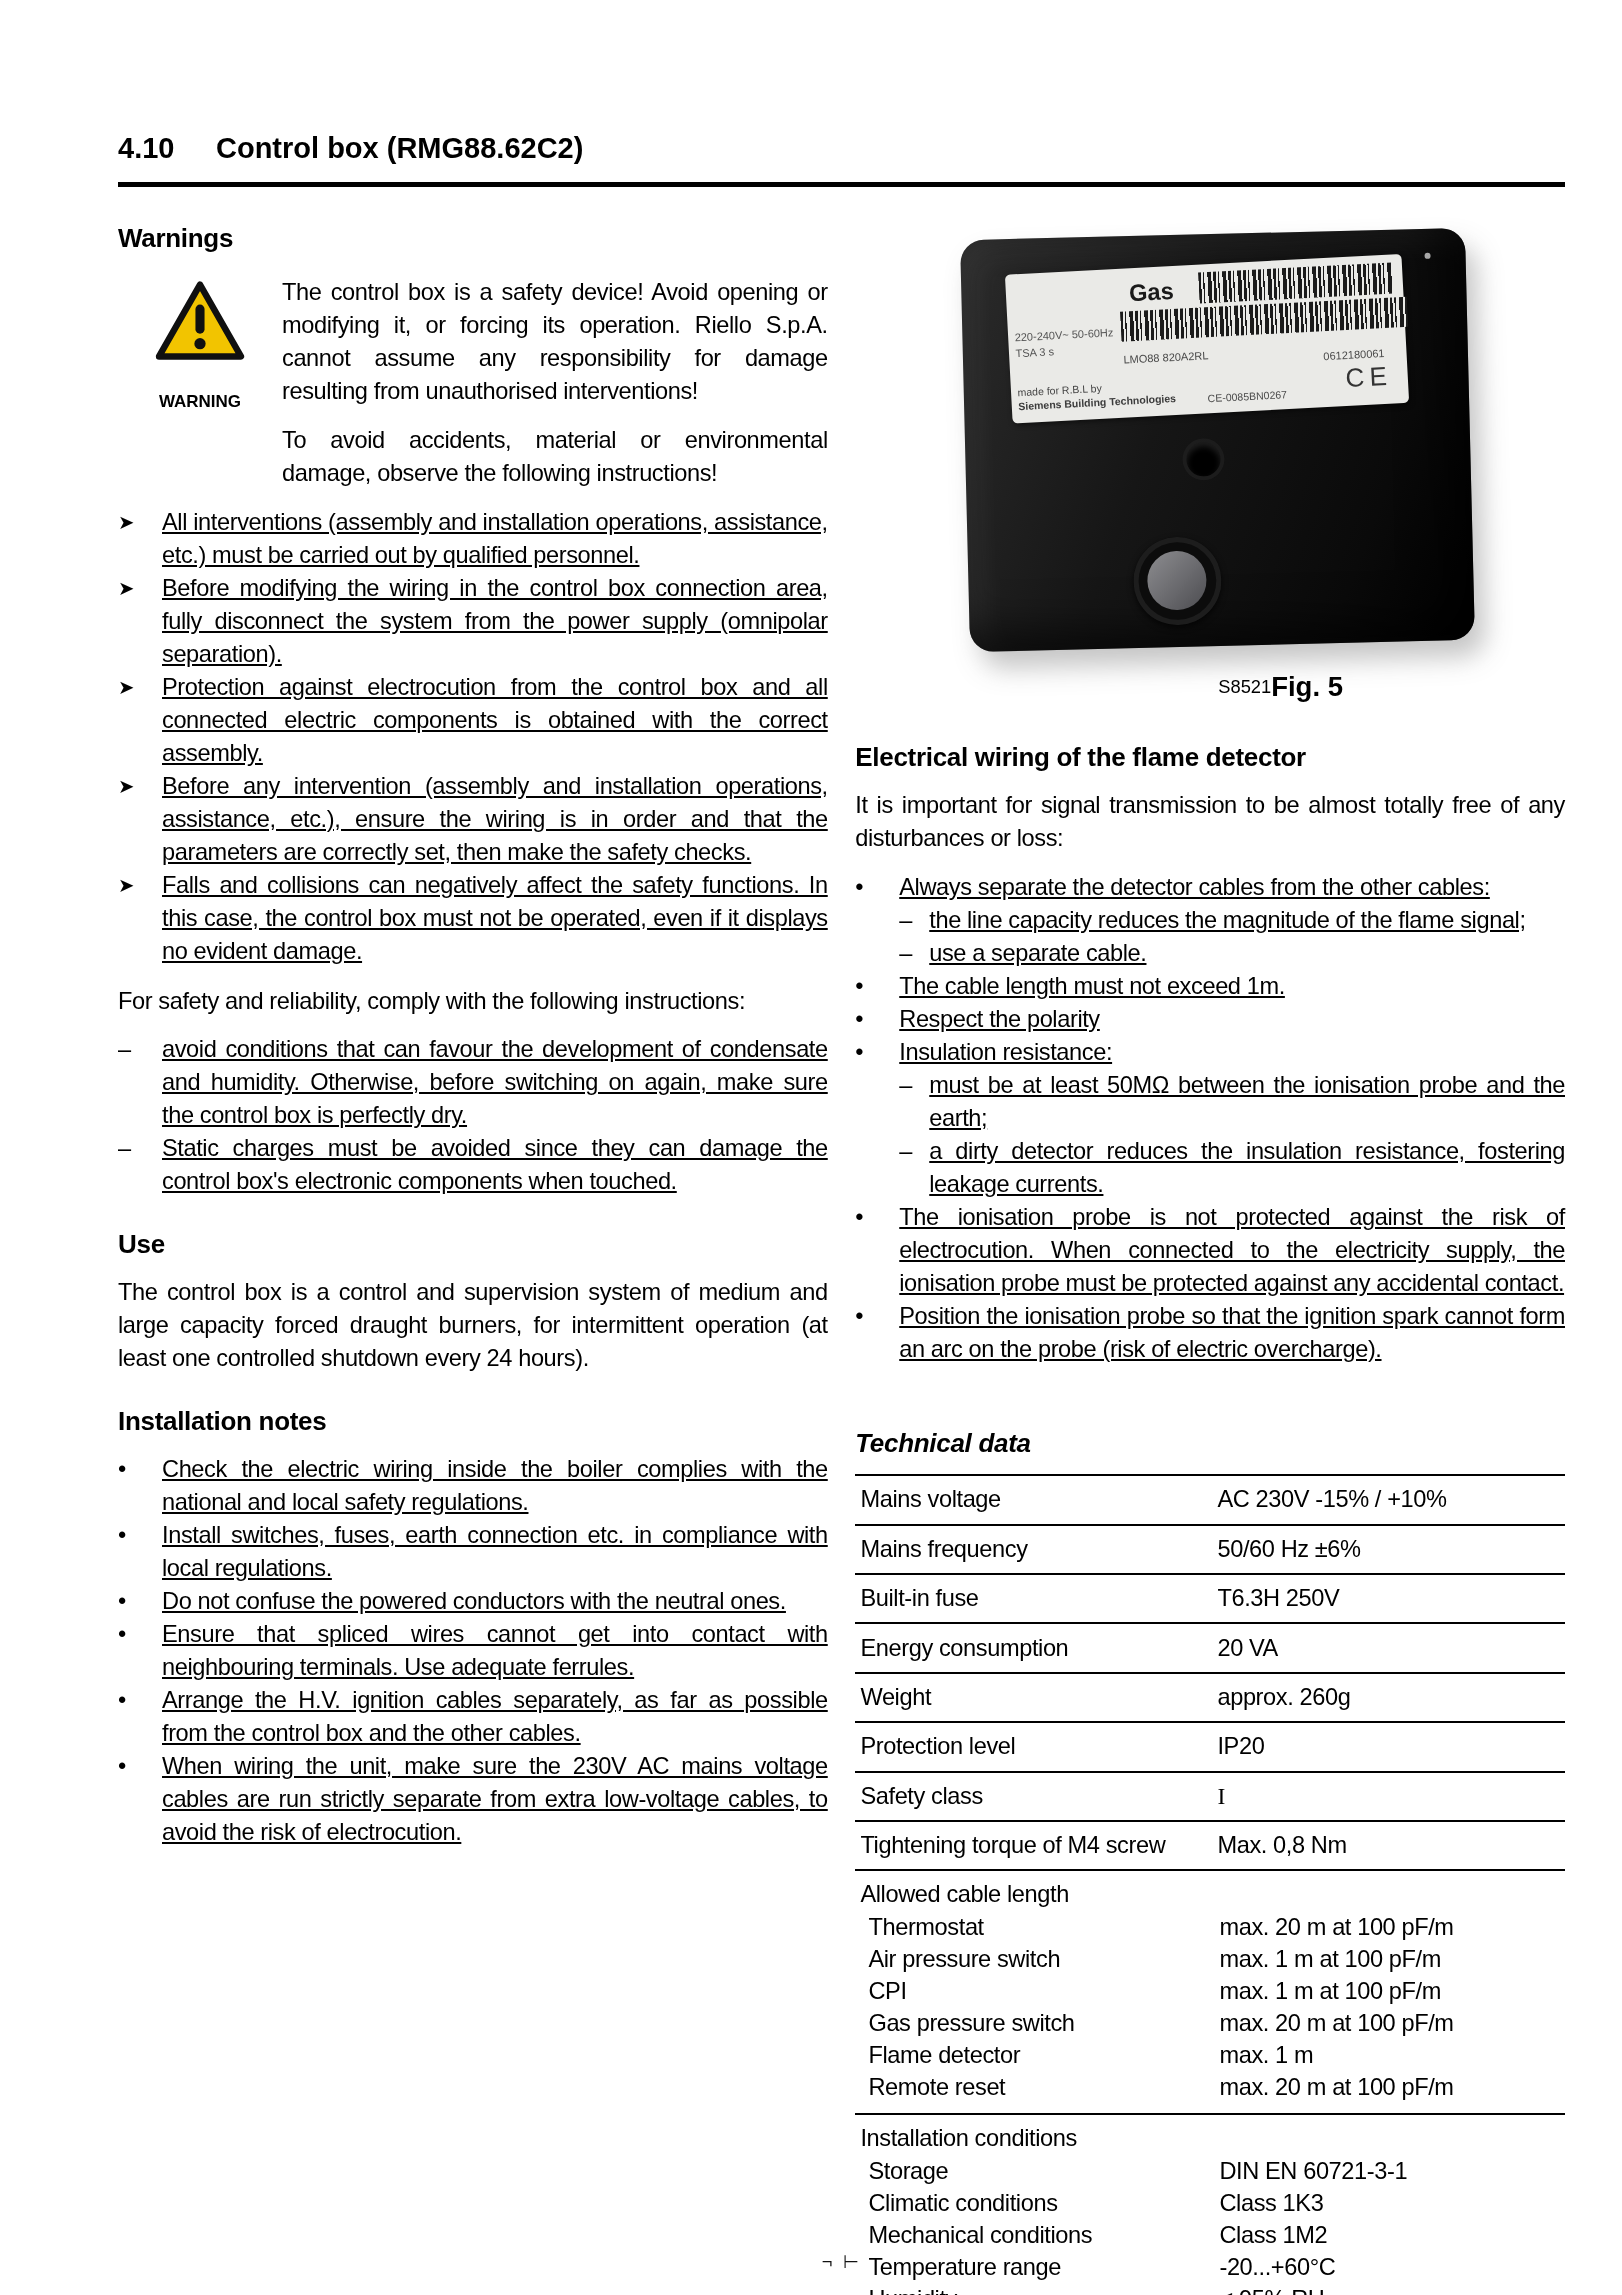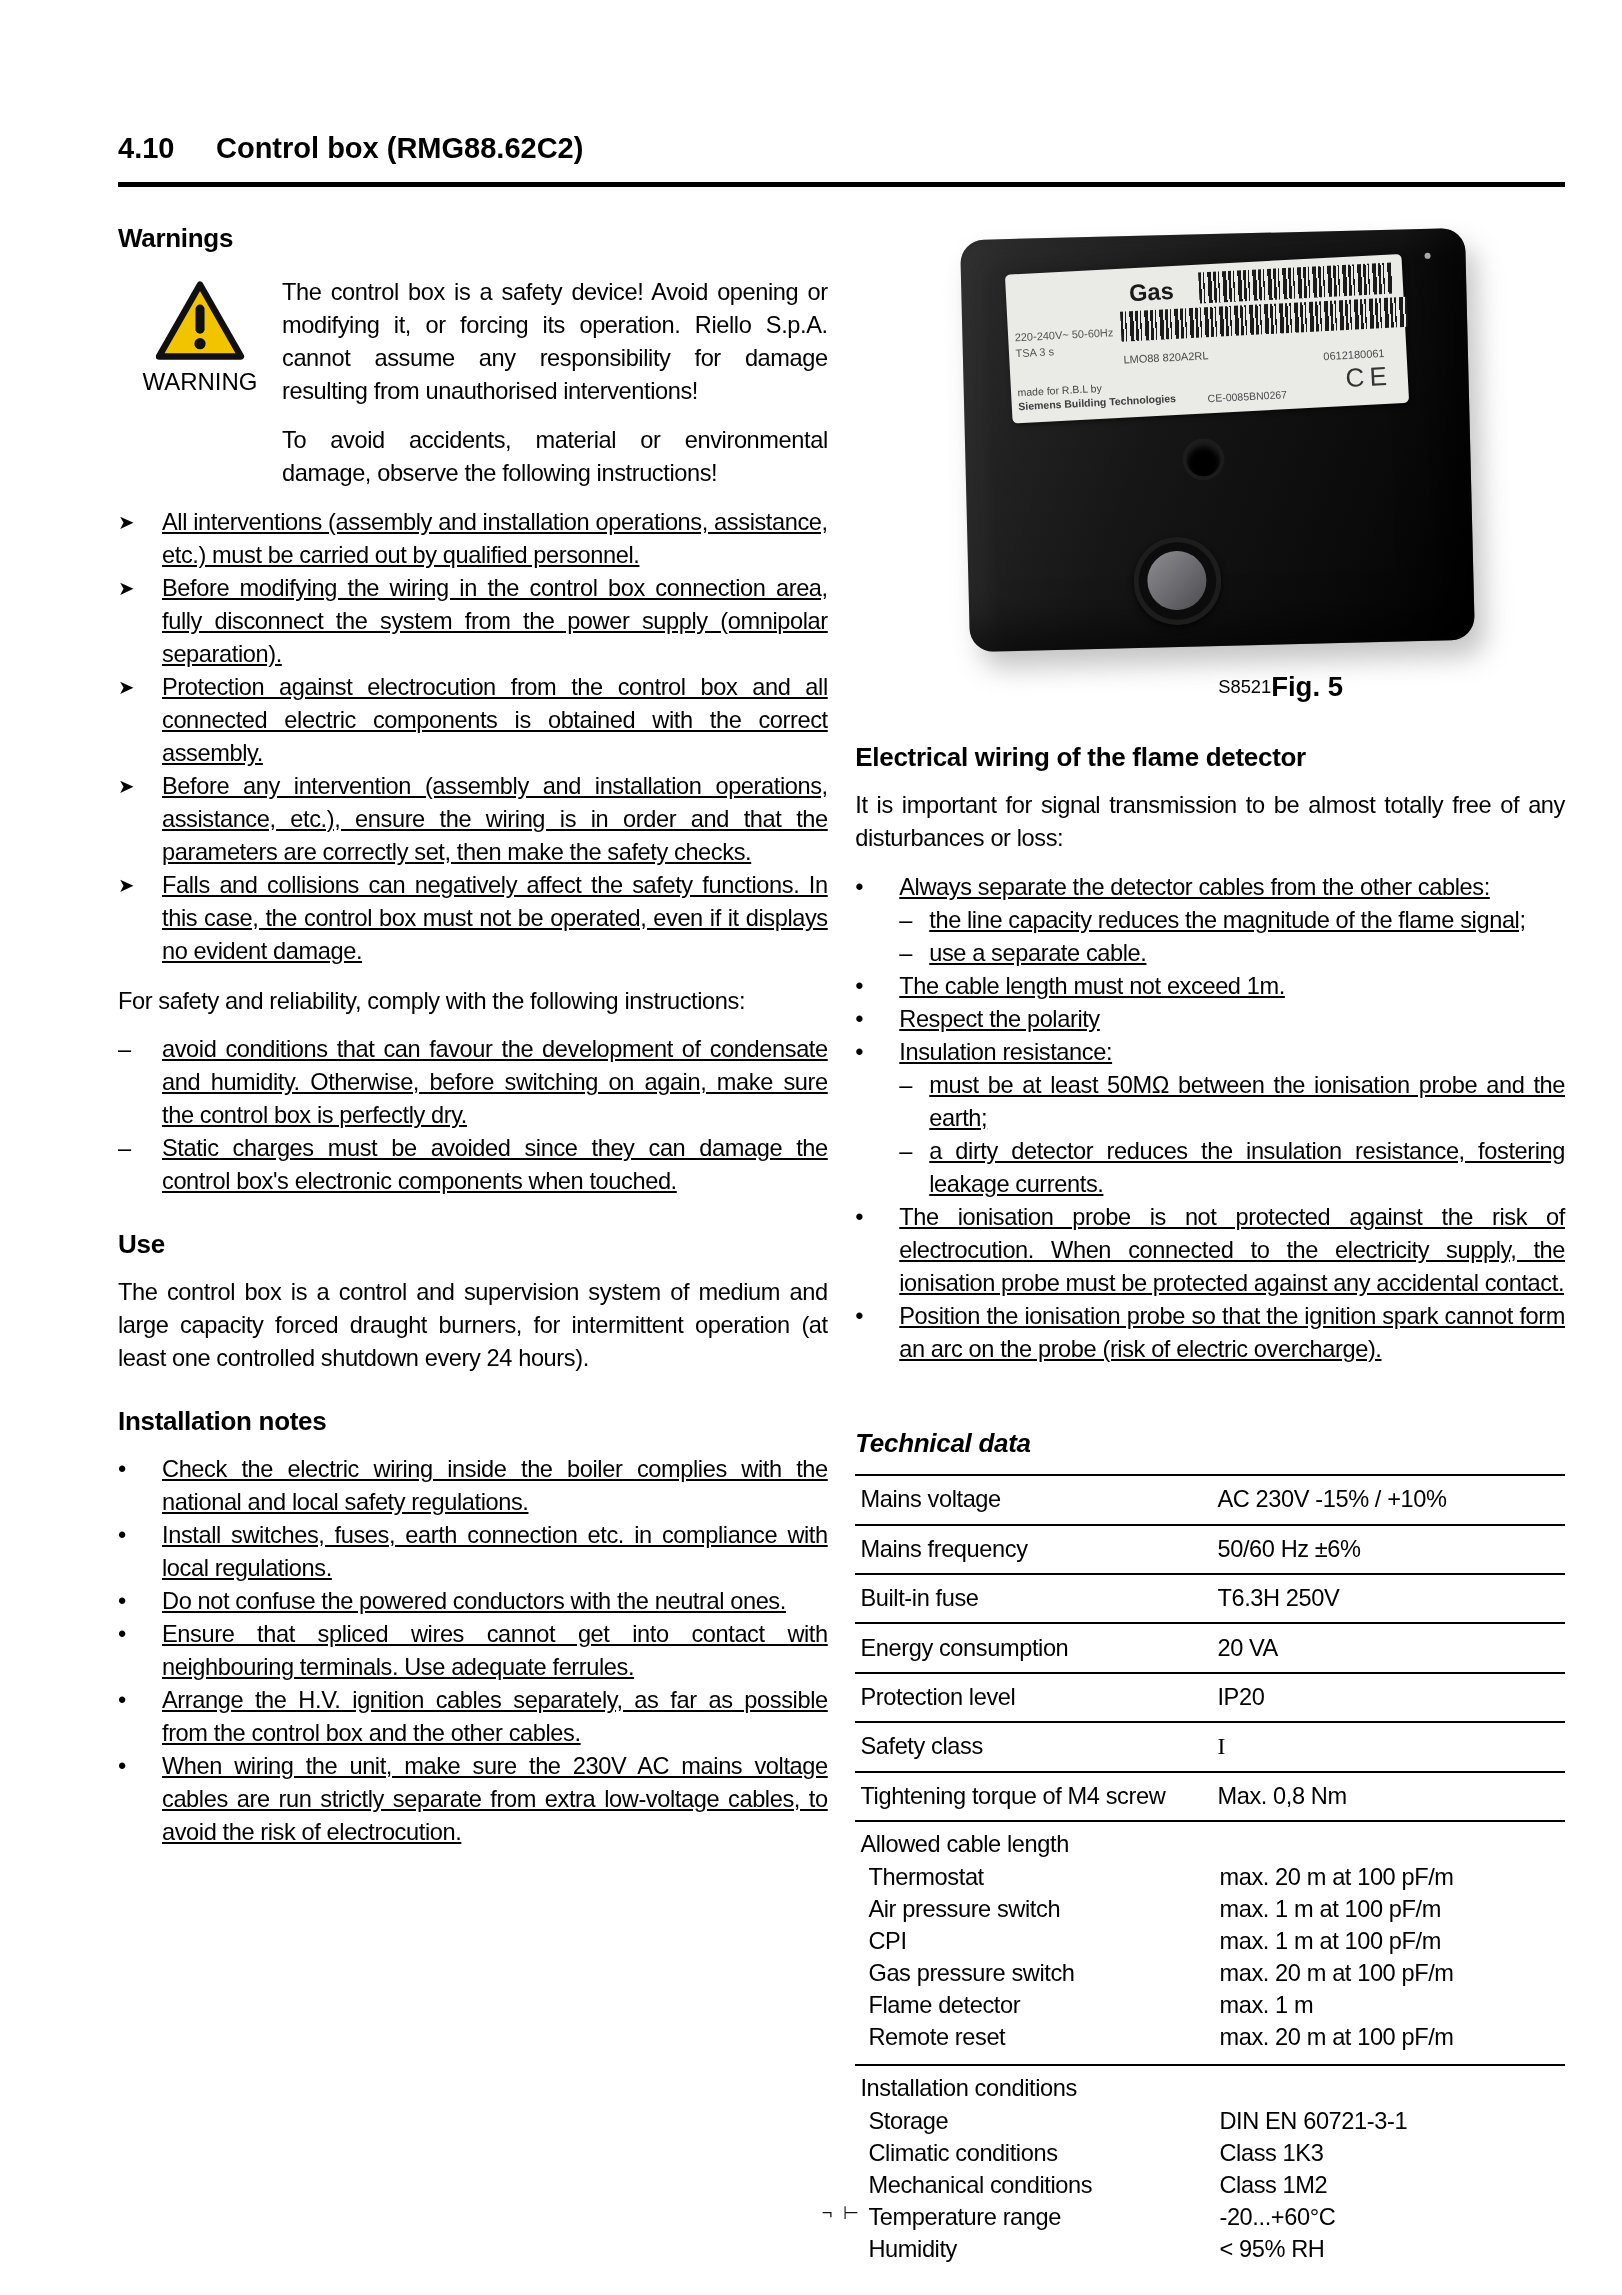--- a/index.html
+++ b/index.html
@@ -19,21 +19,21 @@
   .columns { display:flex; gap:27.5px; margin-top:5.2px; }
   .col { width:710px; }
 
   h3.subhead { font-size:26px; line-height:31px; font-weight:bold; letter-spacing:-0.3px; margin:31px 0 15.7px 0; }
   p.para { margin:0 0 15.7px 0; text-align:justify; }
 
   
   .warning-block { display:flex; margin-top:22px; }
   .warning-sign { width:164px; flex:0 0 164px; text-align:center; padding-top:3.9px; }
   .warning-sign svg { display:block; margin:0 auto; }
-  .warning-word { font-weight:normal; font-size:24px; letter-spacing:0; margin-top:4px; }
+  .warning-word { font-weight:bold; font-size:17px; letter-spacing:0; margin-top:24px; }
   .warning-paras { flex:1; }
 
   
   ul.blist { list-style:none; margin:0 0 17px 0; padding:0; }
   ul.blist li { display:grid; grid-template-columns:44px 1fr; align-items:start; }
   ul.blist li .marker { grid-column:1; }
   ul.blist li .txt { grid-column:2; text-align:justify;text-decoration:underline; }
   ul.arrow-list .marker { font-size:19.6px; line-height:33px; }
   ul.dash-list .marker, ul.dot-list .marker { font-size:23.6px; }
   ul.sub-list { list-style:none; margin:0; padding:0; grid-column:2; }
@@ -284,20 +284,24 @@
               </div>
               <div class="t-row">
                 <span class="t-label">Built-in fuse</span>
                 <span class="t-value">T6.3H 250V</span>
               </div>
               <div class="t-row">
                 <span class="t-label">Energy consumption</span>
                 <span class="t-value">20 VA</span>
               </div>
               <div class="t-row">
+                <span class="t-label">Weight</span>
+                <span class="t-value">approx. 260g</span>
+              </div>
+              <div class="t-row">
                 <span class="t-label">Protection level</span>
                 <span class="t-value">IP20</span>
               </div>
               <div class="t-row">
                 <span class="t-label">Safety class</span>
                 <span class="t-value serif">I</span>
               </div>
               <div class="t-row">
                 <span class="t-label">Tightening torque of M4 screw</span>
                 <span class="t-value">Max. 0,8 Nm</span>

